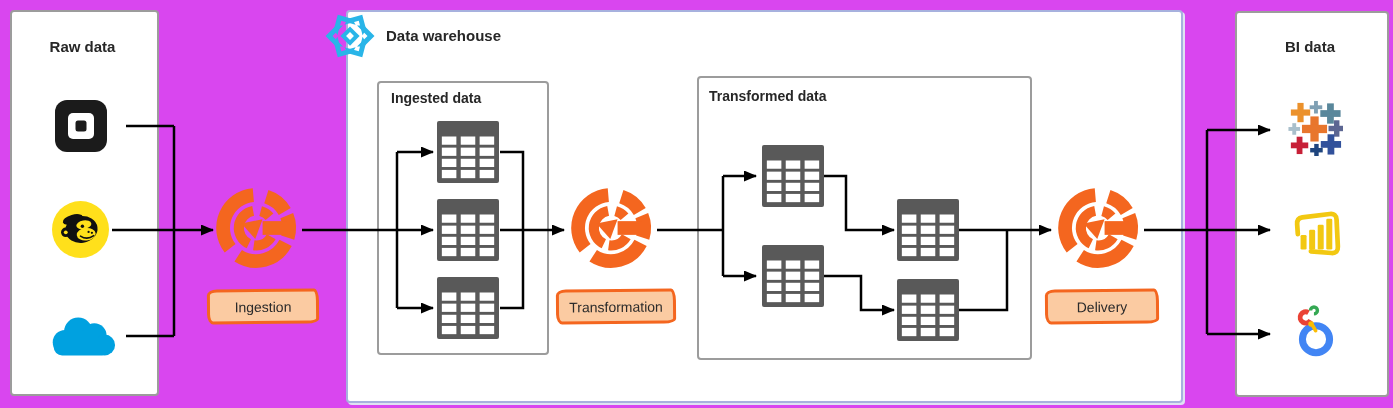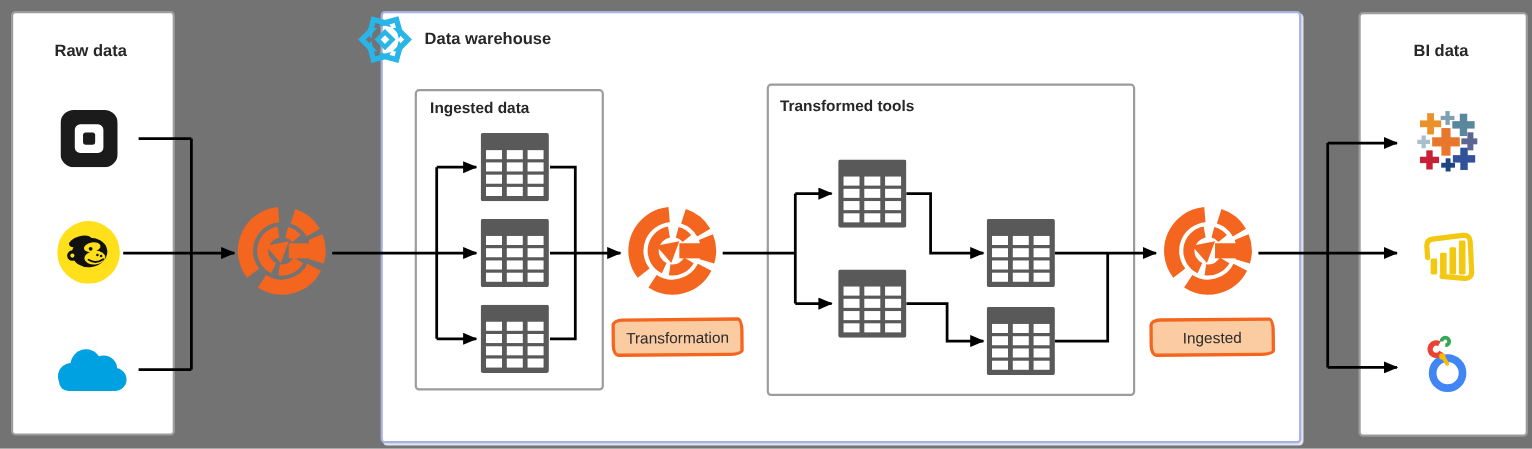--- a/index.html
+++ b/index.html
@@ -1,16 +1,16 @@
 <!DOCTYPE html>
 <html><head>
 <meta charset="utf-8">
 <style>
   html,body{margin:0;padding:0;background:#fff;}
-  #canvas{position:relative;width:1393px;height:408px;background:#737373;
+  #canvas{position:relative;width:1393px;height:408px;background:#d946ef;
           font-family:"Liberation Sans", sans-serif; overflow:hidden;}
   .box{position:absolute;background:#fff;border:2px solid #9c9c9c;border-radius:4px;
        box-shadow:2px 2px 0 #dededе, 2px 3px 0 #e3e3e3;}
   .box.gray{border-color:#9c9c9c;}
   .box.blue{border-color:#a7b1de;box-shadow:2px 2px 0 #dfe3f3;}
   .title{position:absolute;font-weight:700;color:#272727;font-size:15px;white-space:nowrap;text-align:right;}
   .title.small{font-size:14px;}
   .title.center{text-align:center;}
   .stage-label{position:absolute;display:flex;align-items:center;justify-content:center;
        background:#fbcba2;border:3px solid #f4661f;color:#2b2b2b;font-size:14px;
@@ -33,21 +33,21 @@
   <div class="box gray" style="left:697px;top:76px;width:331px;height:280px;"></div>
 
   <div class="box gray" style="left:1235px;top:11px;width:150px;height:382px;"></div>
 
   <div class="title center" style="left:10px;top:38px;width:145px;">Raw data</div>
 
   <div class="title" style="left:386px;top:27px;">Data warehouse</div>
 
   <div class="title small" style="left:391px;top:90px;">Ingested data</div>
 
-  <div class="title small" style="left:709px;top:88px;">Transformed tools</div>
+  <div class="title small" style="left:709px;top:88px;">Transformed data</div>
 
   <div class="title center" style="left:1235px;top:38px;width:150px;">BI data</div>
 
   <div class="icon" style="left:55px;top:100px;">
     <svg width="52" height="52" viewBox="0 0 52 52">
       <rect width="52" height="52" rx="12" fill="#1b1b1b"></rect>
       <rect x="13" y="13" width="26" height="26" rx="5" fill="#ffffff"></rect>
       <rect x="20.5" y="20.5" width="11" height="11" rx="2.5" fill="#1b1b1b"></rect>
     </svg>
   </div>
@@ -127,22 +127,23 @@
       <g stroke="#F4661F" stroke-width="11" fill="none">
         <path d="M42.7,29.3 A19,19 0 0 0 38,65.2"></path>
         <path d="M43.4,66.8 A19,19 0 0 0 62.5,57.5"></path>
         <path d="M60.6,35.8 A19,19 0 0 0 50.9,29.6"></path>
       </g>
       <rect x="53" y="40.5" width="26" height="15" fill="#F4661F"></rect>
       <polygon points="30,43 53,38.5 45,60" fill="#F4661F"></polygon>
     </svg>
   </div>
 
+  <div class="stage-label" style="left:207px;top:289px;width:106px;height:29px;">Ingestion</div>
   <div class="stage-label" style="left:556px;top:289px;width:114px;height:29px;">Transformation</div>
-  <div class="stage-label" style="left:1045px;top:289px;width:108px;height:29px;">Ingested</div>
+  <div class="stage-label" style="left:1045px;top:289px;width:108px;height:29px;">Delivery</div>
 
   <div class="icon" style="left:321px;top:8px;">
     <svg width="58" height="56" viewBox="-32 -32 64 64">
       <g fill="#29B5E8">
         <polygon points="8,-12 20,0 8,12 16,12 28,0 16,-12"></polygon>
         <polygon points="8,-12 20,0 8,12 16,12 28,0 16,-12" transform="rotate(60)"></polygon>
         <polygon points="8,-12 20,0 8,12 16,12 28,0 16,-12" transform="rotate(120)"></polygon>
         <polygon points="8,-12 20,0 8,12 16,12 28,0 16,-12" transform="rotate(180)"></polygon>
         <polygon points="8,-12 20,0 8,12 16,12 28,0 16,-12" transform="rotate(240)"></polygon>
         <polygon points="8,-12 20,0 8,12 16,12 28,0 16,-12" transform="rotate(300)"></polygon>

